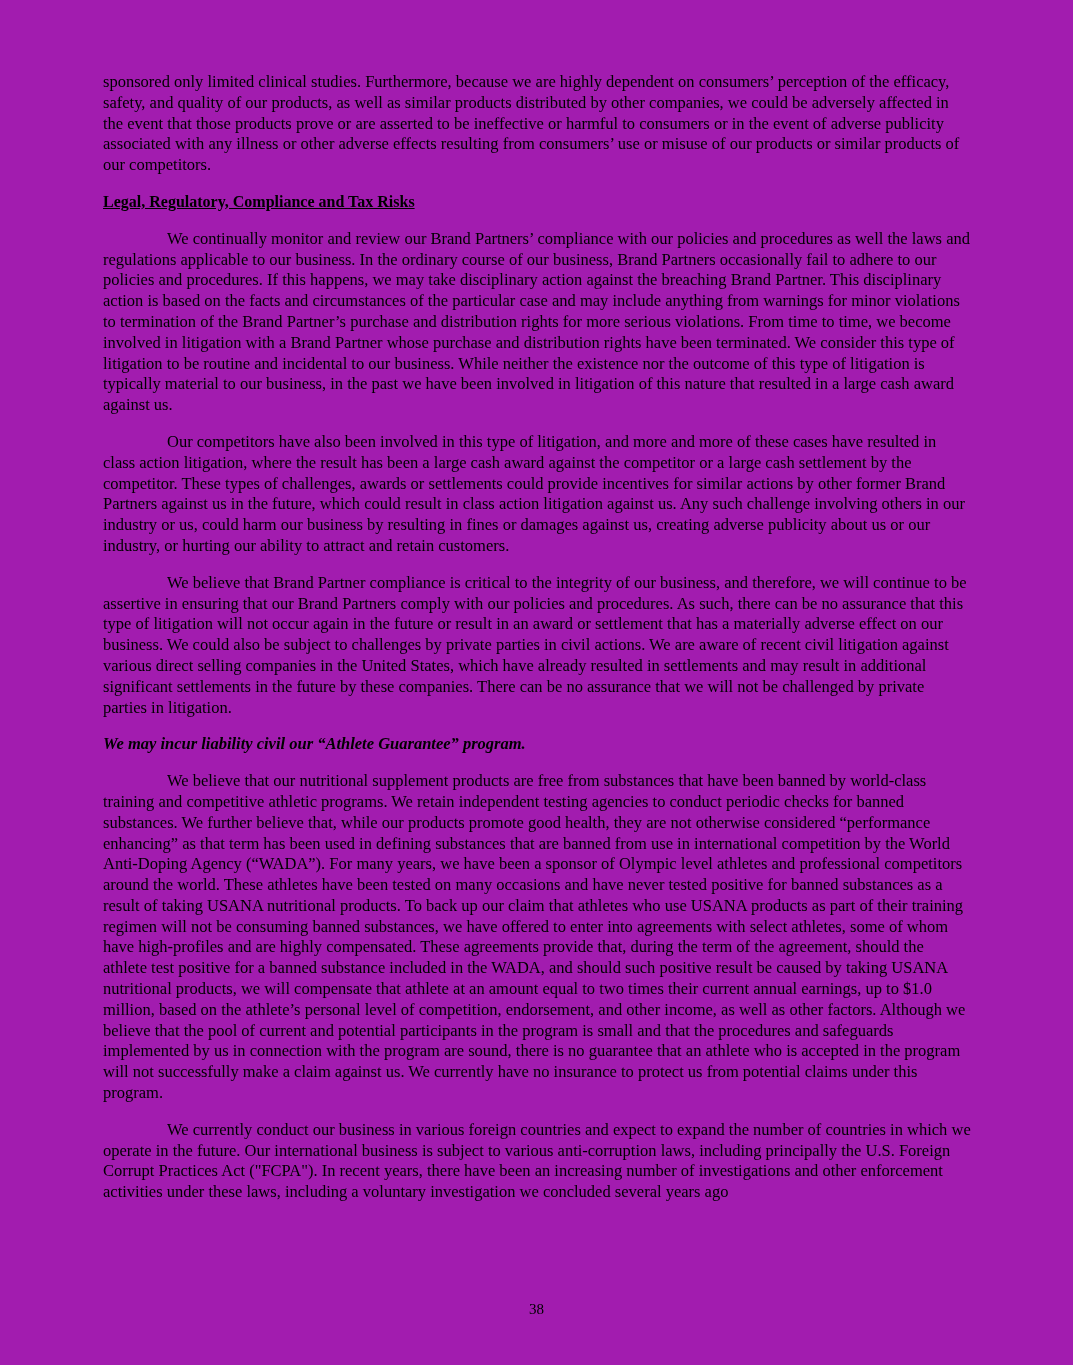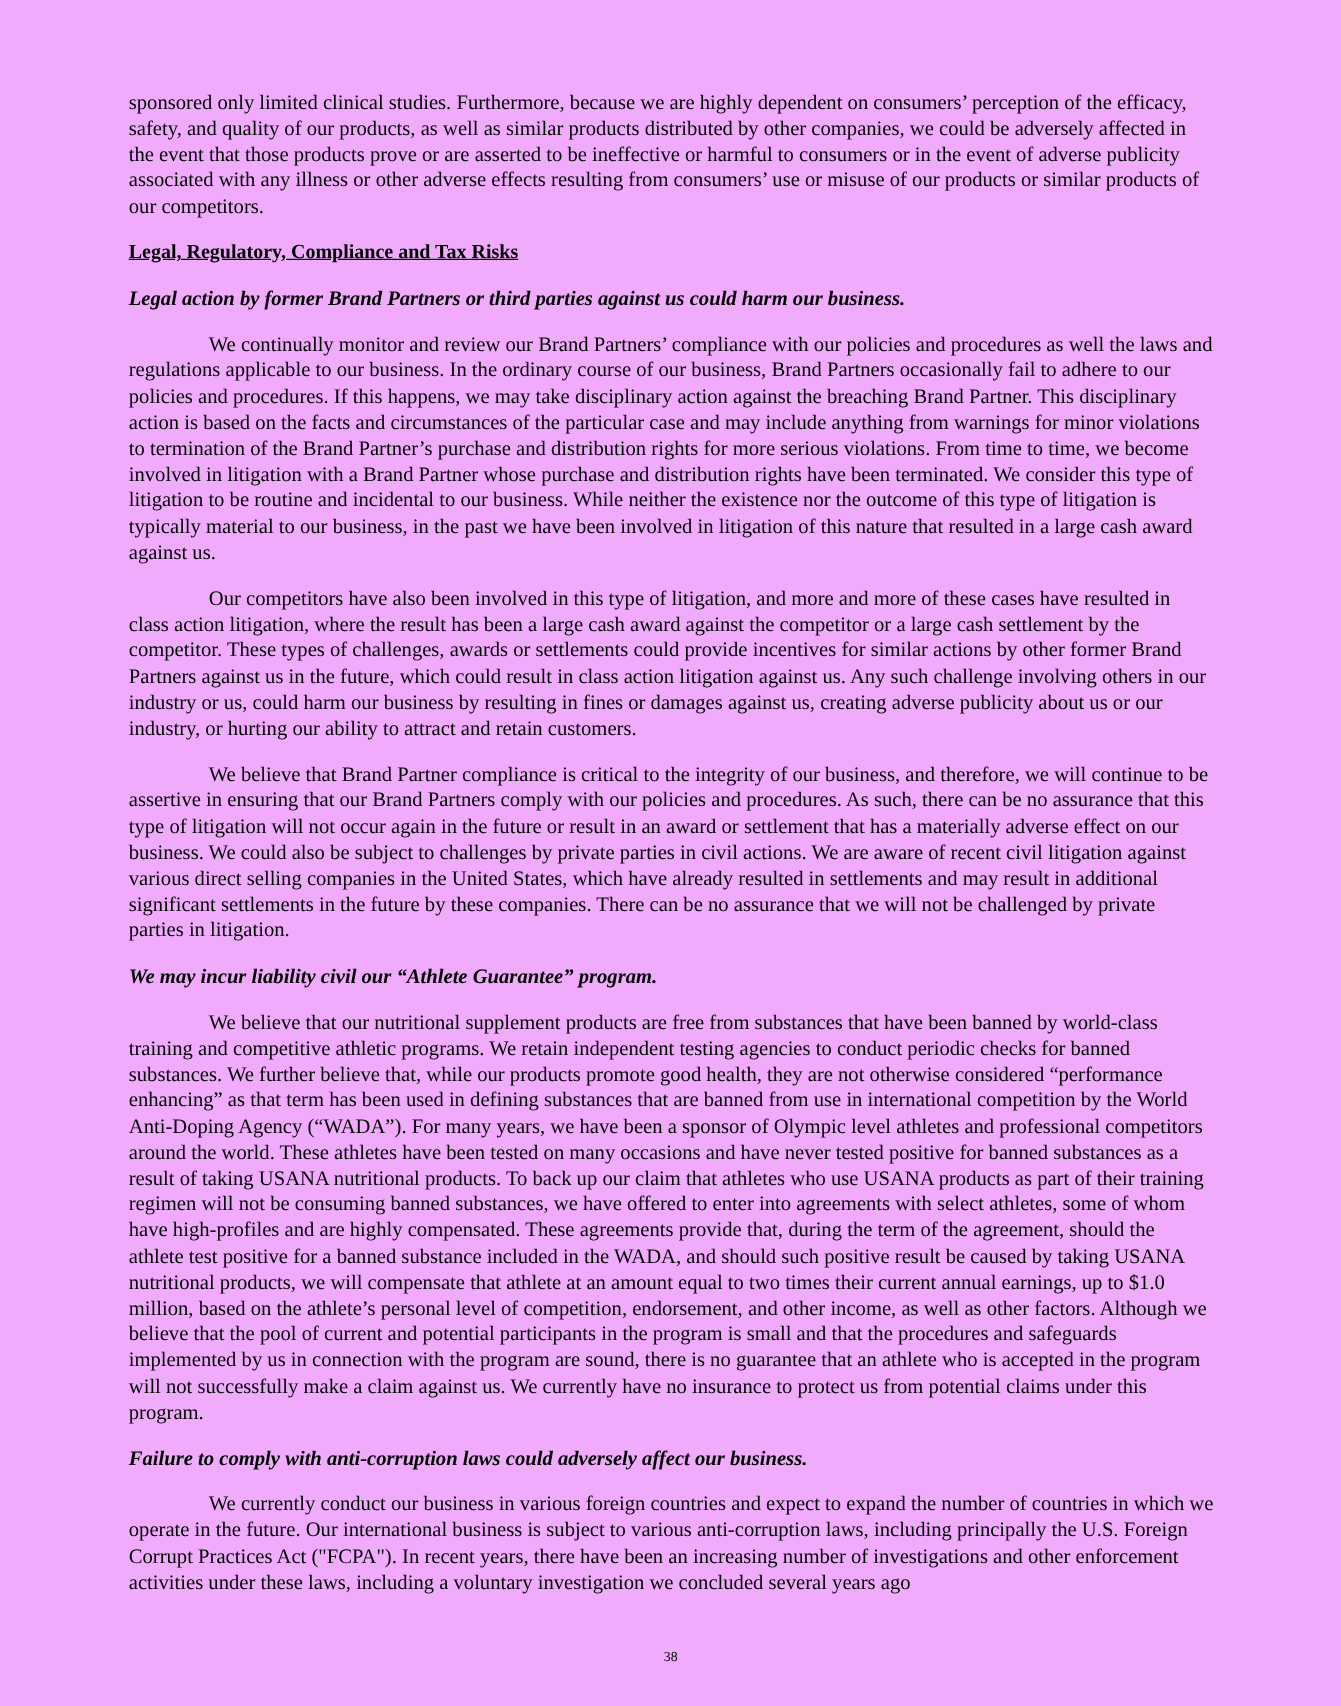--- a/index.html
+++ b/index.html
@@ -5,21 +5,21 @@
   html, body {
     margin: 0;
     padding: 0;
     background: #ffffff;
   }
   .page {
     position: relative;
     width: 1073px;
     height: 1365px;
     box-sizing: border-box;
-    background: #f0abfc;
+    background: #a21caf;
     padding: 72px 102px 0 103px;
     font-family: "Liberation Serif", "DejaVu Serif", serif;
     font-size: 16.5px;
     line-height: 20.8px;
     color: #000000;
     overflow: hidden;
   }
   .para {
     margin: 0 0 16px 0;
     text-indent: 64px;
@@ -39,46 +39,44 @@
     margin: 0 0 16px 0;
     font-size: 16.5px;
     line-height: 20.8px;
     font-weight: bold;
     font-style: italic;
   }
   .page-number {
     position: absolute;
     left: 0;
     right: 0;
-    bottom: 28px;
+    bottom: 45px;
     text-align: center;
-    font-size: 11px;
+    font-size: 15px;
     margin-top: 44px;
   }
 </style>
 </head>
 <body>
 
 <div class="page">
 
   <p class="para no-indent">sponsored only limited clinical studies. Furthermore, because we are highly dependent on consumers’ perception of the efficacy, safety, and quality of our products, as well as similar products distributed by other companies, we could be adversely affected in the event that those products prove or are asserted to be ineffective or harmful to consumers or in the event of adverse publicity associated with any illness or other adverse effects resulting from consumers’ use or misuse of our products or similar products of our competitors.</p>
 
   <h2 class="section-heading">Legal, Regulatory, Compliance and Tax Risks</h2>
 
-  <h3 class="sub-heading">Legal action by former Brand Partners or third parties against us could harm our business.</h3>
 
   <p class="para">We continually monitor and review our Brand Partners’ compliance with our policies and procedures as well the laws and regulations applicable to our business. In the ordinary course of our business, Brand Partners occasionally fail to adhere to our policies and procedures. If this happens, we may take disciplinary action against the breaching Brand Partner. This disciplinary action is based on the facts and circumstances of the particular case and may include anything from warnings for minor violations to termination of the Brand Partner’s purchase and distribution rights for more serious violations. From time to time, we become involved in litigation with a Brand Partner whose purchase and distribution rights have been terminated. We consider this type of litigation to be routine and incidental to our business. While neither the existence nor the outcome of this type of litigation is typically material to our business, in the past we have been involved in litigation of this nature that resulted in a large cash award against us.</p>
 
   <p class="para">Our competitors have also been involved in this type of litigation, and more and more of these cases have resulted in class action litigation, where the result has been a large cash award against the competitor or a large cash settlement by the competitor. These types of challenges, awards or settlements could provide incentives for similar actions by other former Brand Partners against us in the future, which could result in class action litigation against us. Any such challenge involving others in our industry or us, could harm our business by resulting in fines or damages against us, creating adverse publicity about us or our industry, or hurting our ability to attract and retain customers.</p>
 
   <p class="para">We believe that Brand Partner compliance is critical to the integrity of our business, and therefore, we will continue to be assertive in ensuring that our Brand Partners comply with our policies and procedures. As such, there can be no assurance that this type of litigation will not occur again in the future or result in an award or settlement that has a materially adverse effect on our business. We could also be subject to challenges by private parties in civil actions. We are aware of recent civil litigation against various direct selling companies in the United States, which have already resulted in settlements and may result in additional significant settlements in the future by these companies. There can be no assurance that we will not be challenged by private parties in litigation.</p>
 
   <h3 class="sub-heading">We may incur liability civil our “Athlete Guarantee” program.</h3>
 
   <p class="para">We believe that our nutritional supplement products are free from substances that have been banned by world-class training and competitive athletic programs. We retain independent testing agencies to conduct periodic checks for banned substances. We further believe that, while our products promote good health, they are not otherwise considered “performance enhancing” as that term has been used in defining substances that are banned from use in international competition by the World Anti-Doping Agency (“WADA”). For many years, we have been a sponsor of Olympic level athletes and professional competitors around the world. These athletes have been tested on many occasions and have never tested positive for banned substances as a result of taking USANA nutritional products. To back up our claim that athletes who use USANA products as part of their training regimen will not be consuming banned substances, we have offered to enter into agreements with select athletes, some of whom have high-profiles and are highly compensated. These agreements provide that, during the term of the agreement, should the athlete test positive for a banned substance included in the WADA, and should such positive result be caused by taking USANA nutritional products, we will compensate that athlete at an amount equal to two times their current annual earnings, up to $1.0 million, based on the athlete’s personal level of competition, endorsement, and other income, as well as other factors. Although we believe that the pool of current and potential participants in the program is small and that the procedures and safeguards implemented by us in connection with the program are sound, there is no guarantee that an athlete who is accepted in the program will not successfully make a claim against us. We currently have no insurance to protect us from potential claims under this program.</p>
 
-  <h3 class="sub-heading">Failure to comply with anti-corruption laws could adversely affect our business.</h3>
 
   <p class="para">We currently conduct our business in various foreign countries and expect to expand the number of countries in which we operate in the future. Our international business is subject to various anti-corruption laws, including principally the U.S. Foreign Corrupt Practices Act ("FCPA"). In recent years, there have been an increasing number of investigations and other enforcement activities under these laws, including a voluntary investigation we concluded several years ago</p>
 
   <div class="page-number">38</div>
 
 </div>
 
 </body></html>

